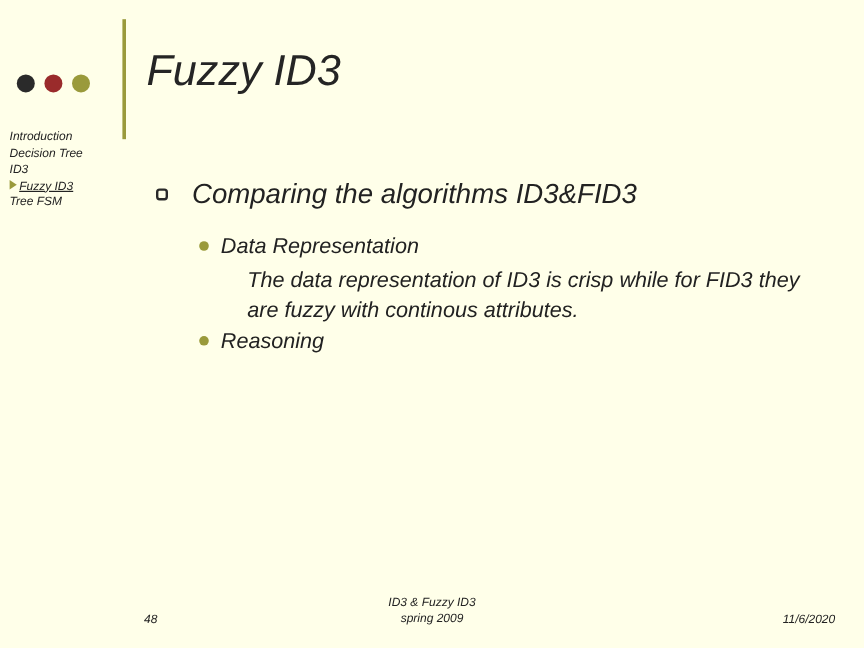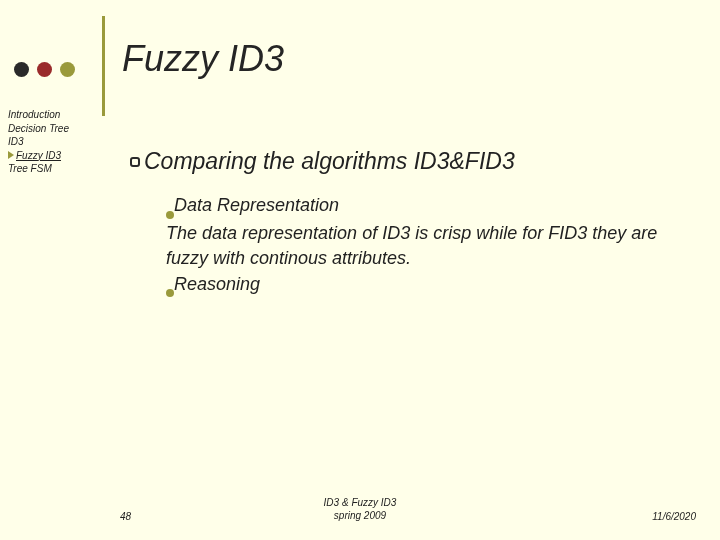--- a/index.html
+++ b/index.html
@@ -64,21 +64,21 @@
   }
   .content {
     position: absolute;
     left: 130px;
     top: 148px;
     width: 560px;
   }
   .cmp-row {
     display: flex;
     align-items: center;
-    gap: 4px;
+    gap: 20px;
     margin-bottom: 18px;
   }
   .cmp-bullet {
     width: 10px;
     height: 10px;
     border: 2px solid #2a2a2a;
     border-radius: 3px;
     flex: 0 0 auto;
   }
   .cmp-text {
@@ -86,34 +86,36 @@
     color: #222;
   }
   .sub {
     padding-left: 36px;
     font-size: 18px;
     line-height: 1.42;
     color: #222;
   }
   .sub .li {
     display: flex;
-    align-items: flex-end;
+    gap: 10px;
+    align-items: flex-start;
     margin-top: 0;
   }
   .sub .dot-sm {
     width: 8px;
     height: 8px;
     border-radius: 50%;
     background: #9a9a3b;
     margin-top: 8px;
     flex: 0 0 auto;
   }
   .sub .para {
     padding-left: 0;
     margin-top: 2px;
+    margin-left: 40px;
   }
   .footer {
     position: absolute;
     left: 0;
     right: 0;
     bottom: 18px;
     display: flex;
     align-items: flex-end;
     font-size: 10px;
     color: #222;

